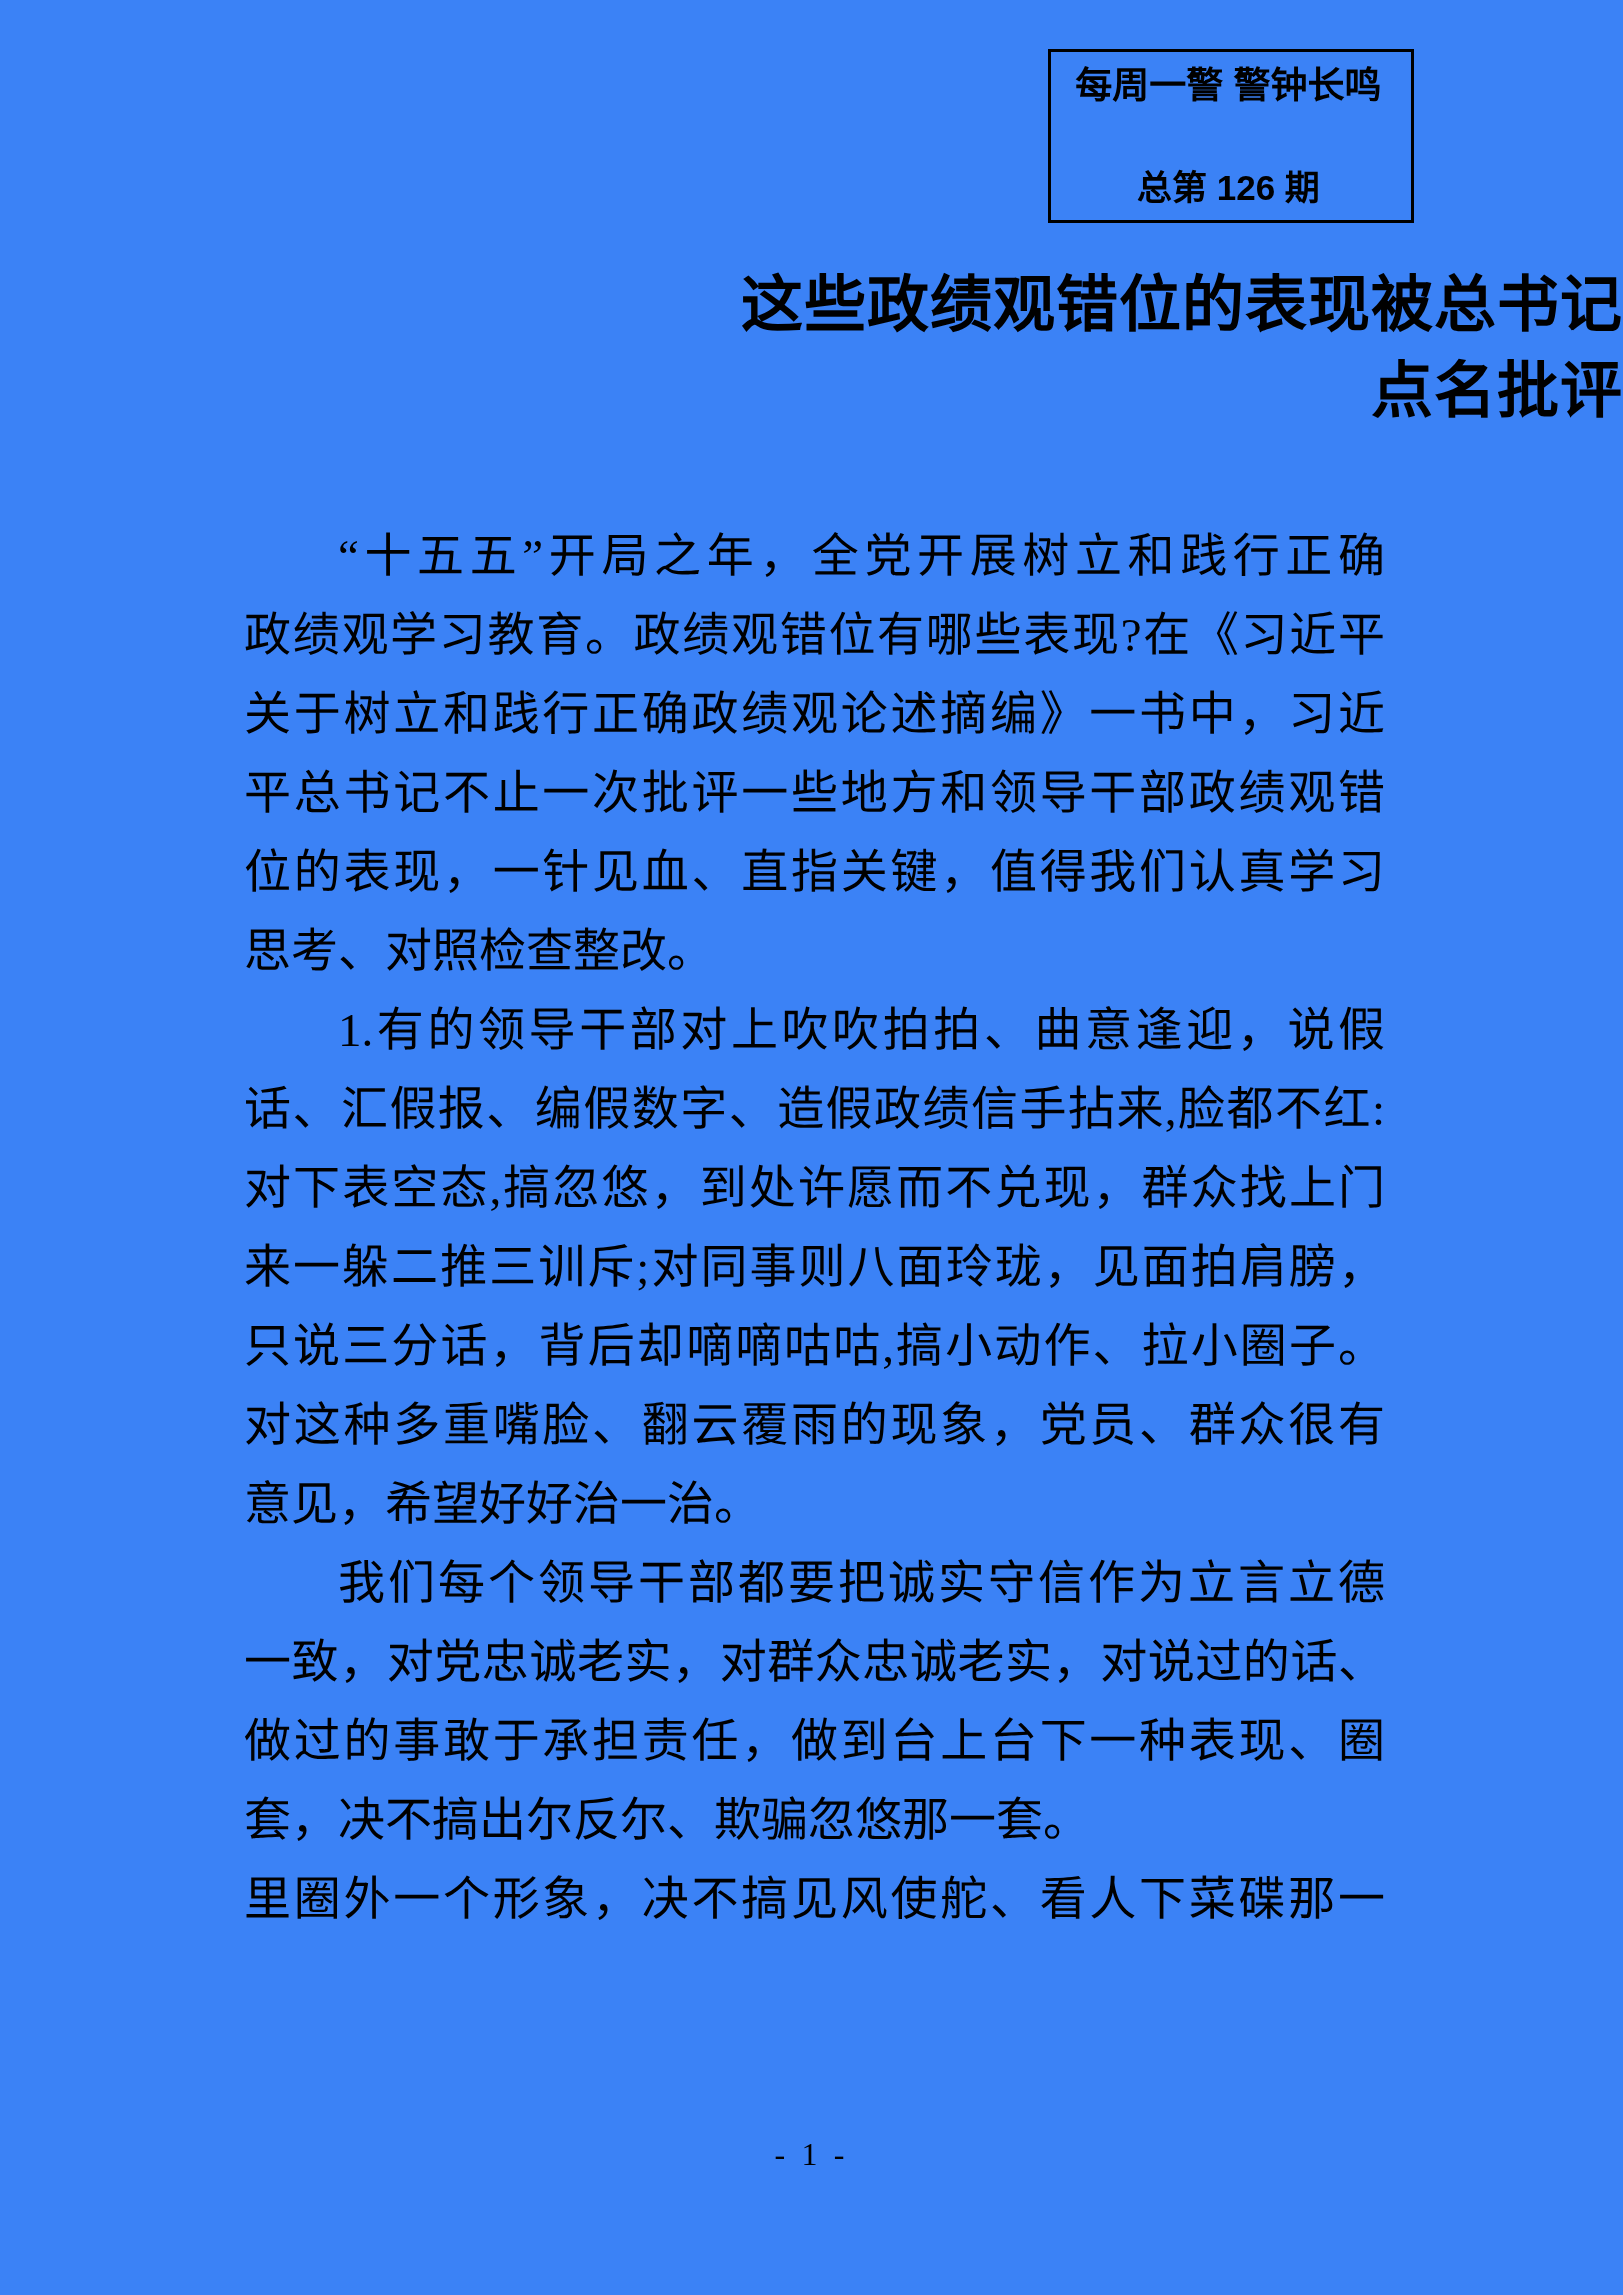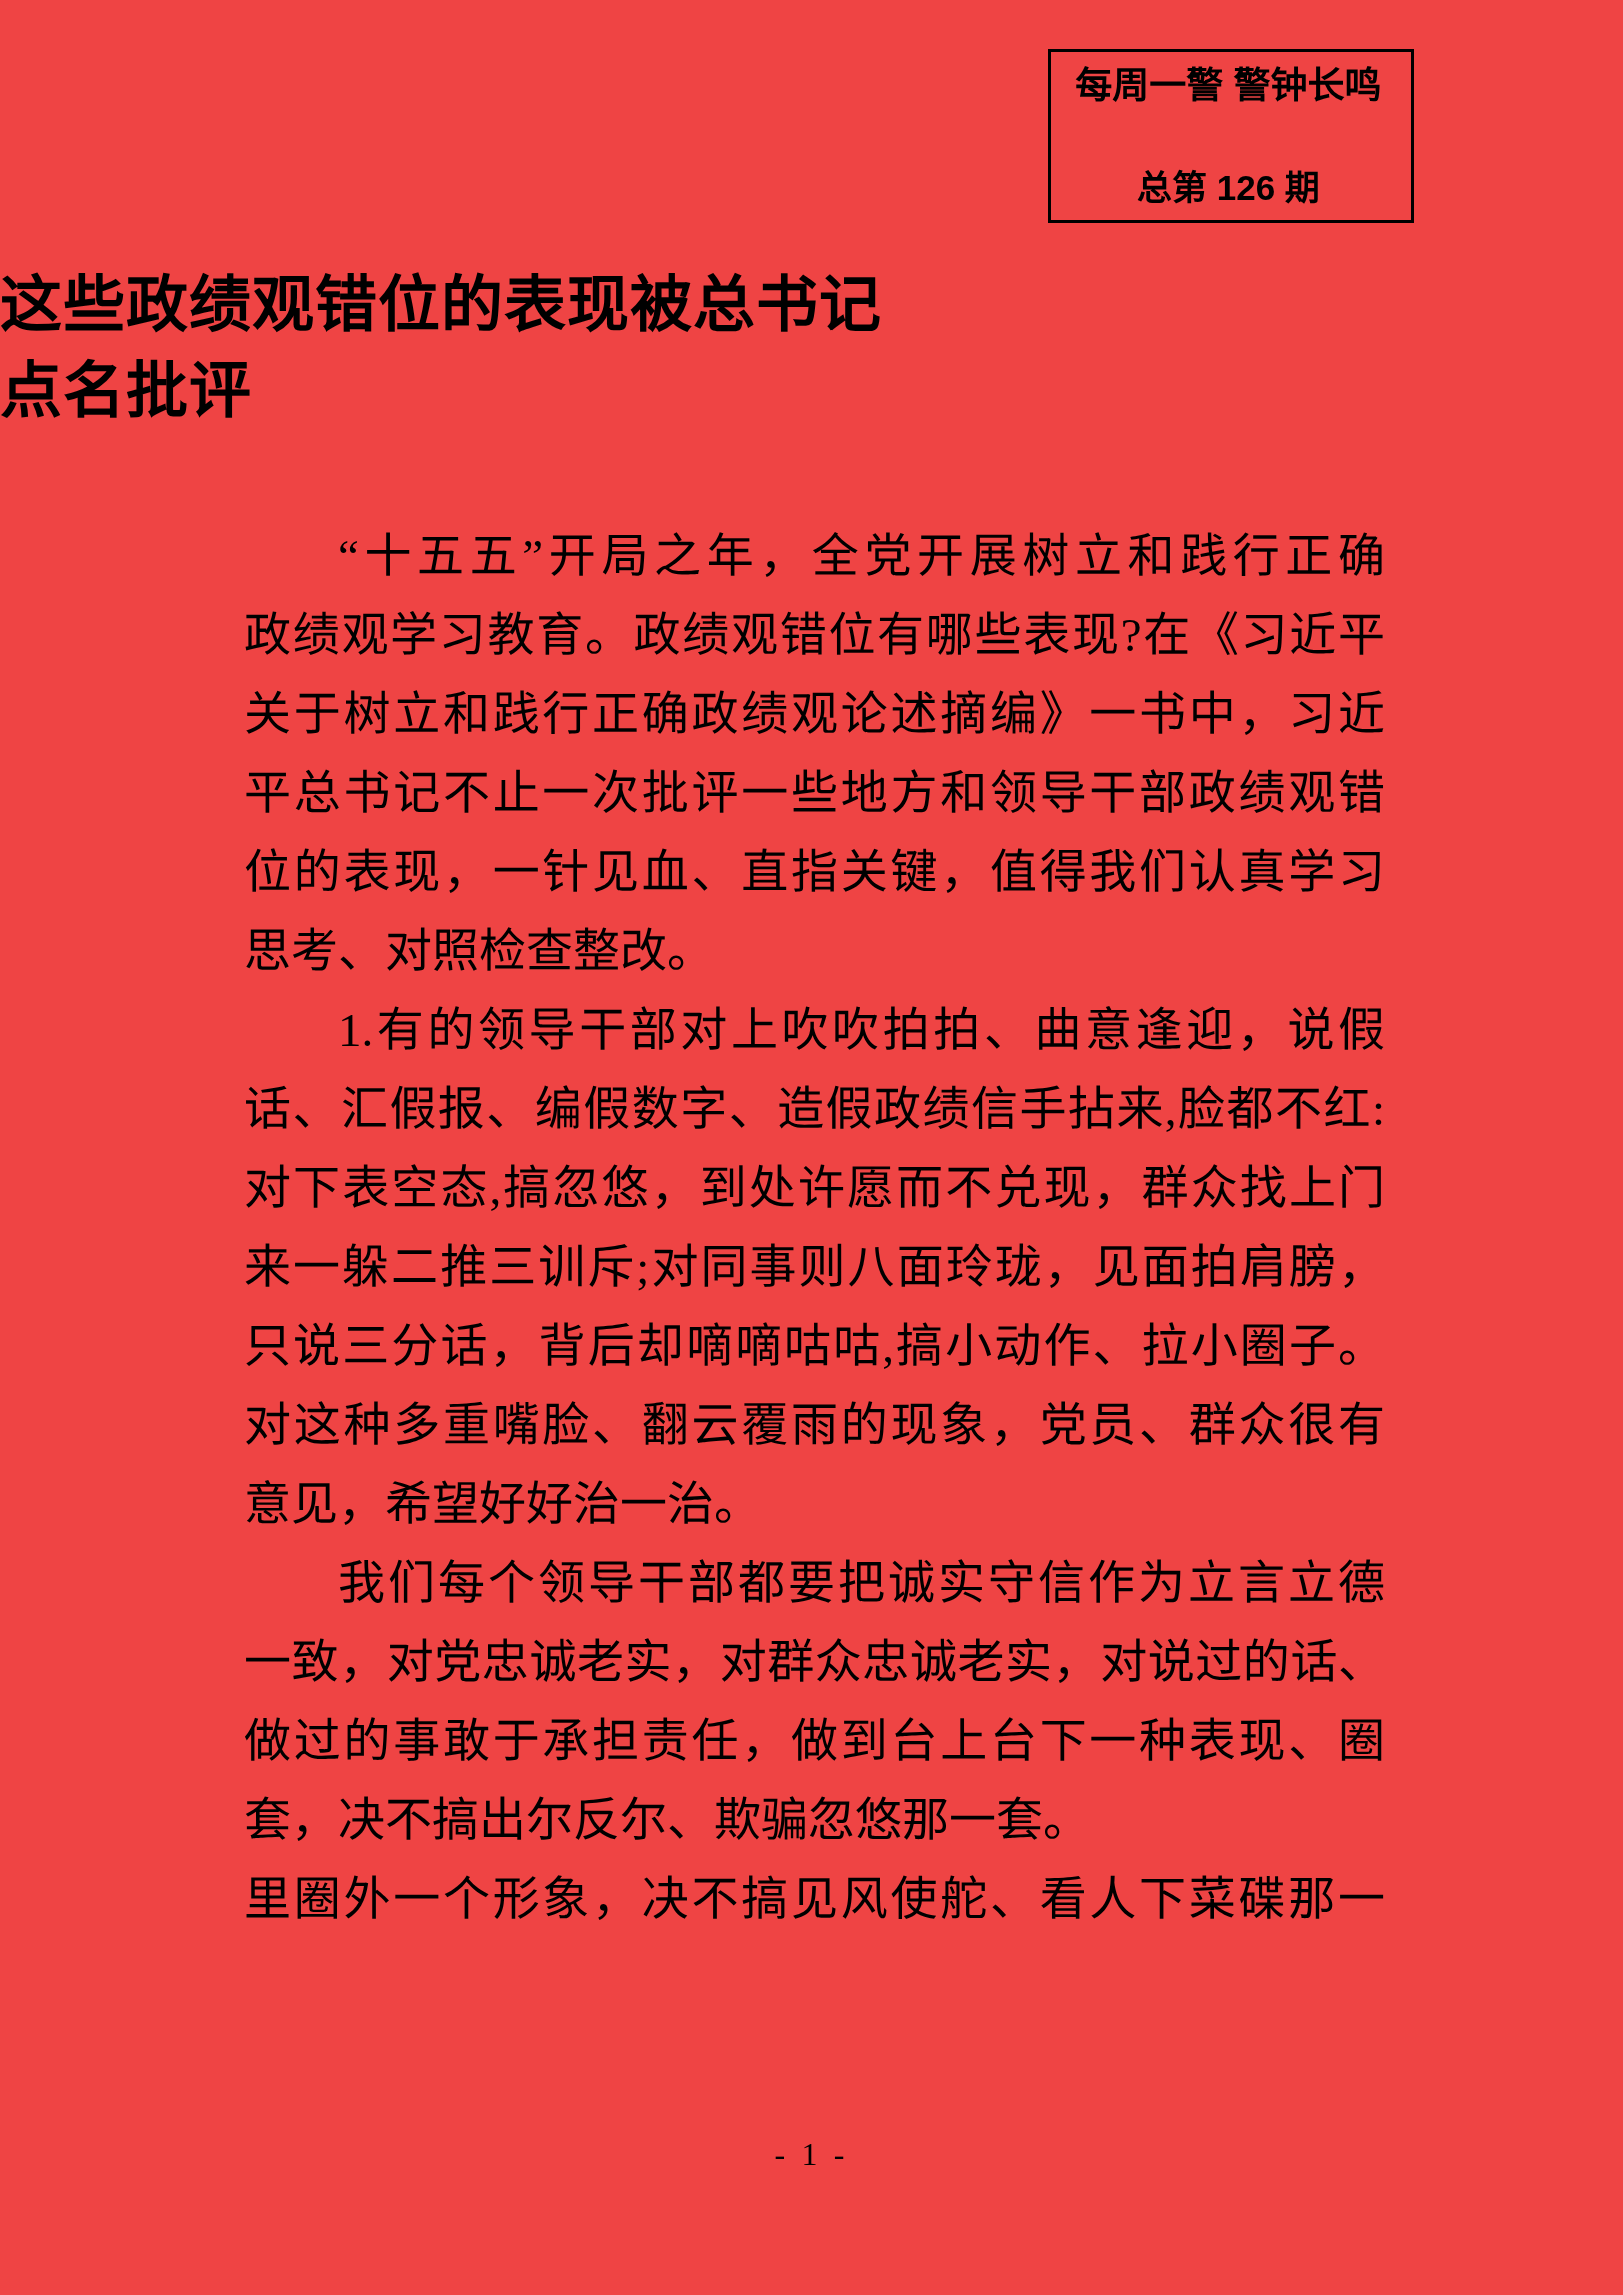--- a/index.html
+++ b/index.html
@@ -4,21 +4,21 @@
 <style>
   html, body {
     margin: 0;
     padding: 0;
     background: #ffffff;
   }
   .page {
     position: relative;
     width: 1623px;
     height: 2295px;
-    background: #ef4444;
+    background: #3b82f6;
     color: #000000;
     font-family: "Liberation Serif", serif;
     overflow: hidden;
   }
 
   
   .issue-box {
     position: absolute;
     left: 1048px;
     top: 49px;
@@ -46,21 +46,21 @@
     text-align: center;
     white-space: nowrap;
   }
 
   
   .doc-title {
     position: absolute;
     top: 262px;
     left: 0;
     width: 100%;
-    text-align: left;
+    text-align: right;
     font-weight: 700;
     font-size: 62px;
     line-height: 86px;
     letter-spacing: 1px;
   }
 
   
   .body-text {
     position: absolute;
     left: 244px;

